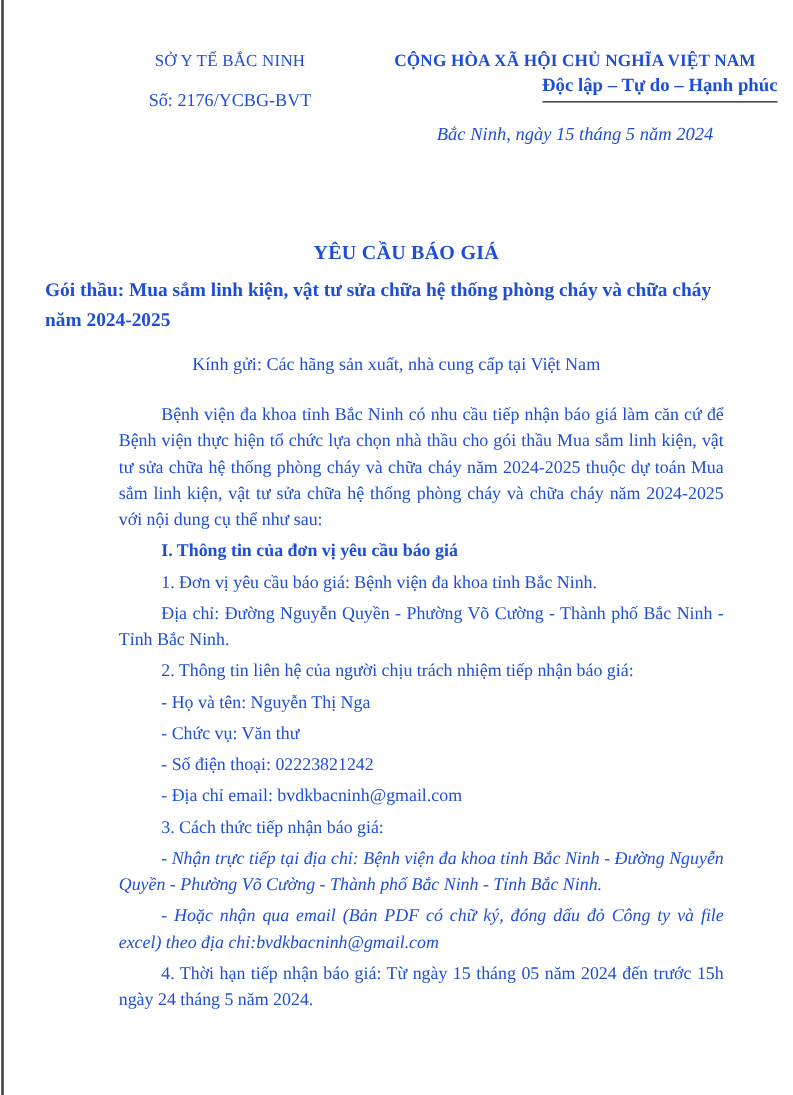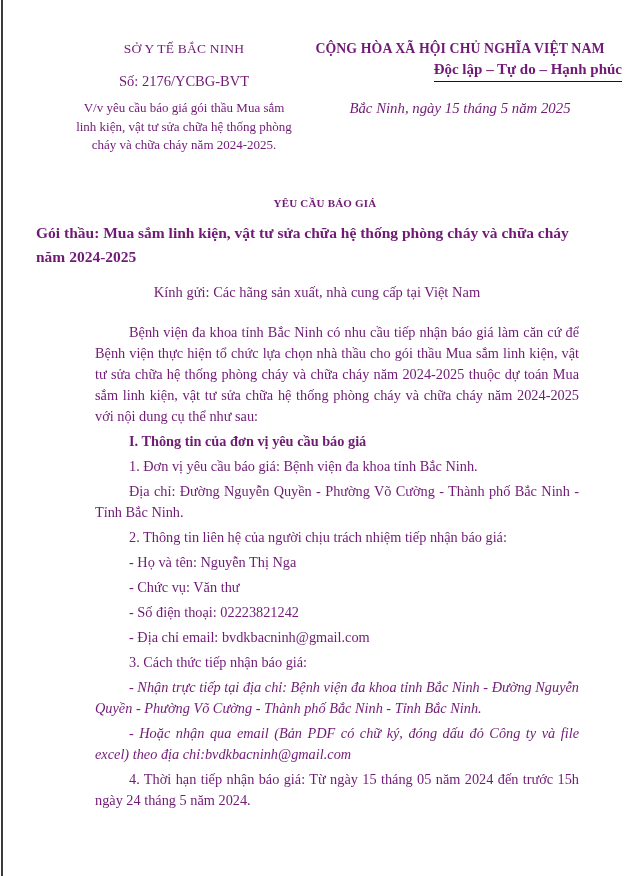--- a/index.html
+++ b/index.html
@@ -1,20 +1,20 @@
 <!DOCTYPE html>
 <html><head>
 <meta charset="utf-8">
 <style>
   html,body{margin:0;padding:0;background:#ffffff;}
   .page{
     position:relative;
     width:634px;height:876px;
     background:#ffffff;
-    color:#701a75;
+    color:#1d4ed8;
     font-family:"Liberation Serif","DejaVu Serif",serif;
     overflow:hidden;
   }
   .edge-line{position:absolute;left:1px;top:0;bottom:0;width:2px;background:#3a3a3f;}
 
   .header{position:absolute;top:40px;left:0;right:0;}
   .header-left{position:absolute;left:58px;width:252px;text-align:center;}
   .header-right{position:absolute;left:298px;width:324px;text-align:center;}
 
   .org-parent{font-size:13.5px;line-height:18px;letter-spacing:.2px;}
@@ -22,21 +22,21 @@
   .org-name span{display:inline-block;border-bottom:1.5px solid #161616;padding-bottom:2px;}
   .doc-number{font-size:14.5px;line-height:19px;margin-top:14px;}
   .doc-subject{font-size:13px;line-height:18.5px;width:224px;margin:8px auto 0 auto;}
 
   .motto-country{font-size:13.8px;line-height:18px;font-weight:bold;letter-spacing:.1px;}
   .motto-slogan{font-size:15px;line-height:20px;font-weight:bold;margin-top:1px;text-align:right;}
   .motto-slogan span{display:inline-block;border-bottom:1.5px solid #161616;padding-bottom:2px;}
   .place-date{font-size:14.8px;line-height:19px;font-style:italic;margin-top:17px;}
 
   .doc-title{position:absolute;top:192px;left:0;right:0;text-align:center;
-    font-size:11px;font-weight:bold;line-height:22px;letter-spacing:.2px;padding-left:16px;}
+    font-size:16px;font-weight:bold;line-height:22px;letter-spacing:.2px;padding-left:16px;}
   .package-title{position:absolute;top:221px;left:36px;width:540px;text-align:left;
     font-size:15.5px;font-weight:bold;line-height:24px;}
   .salutation{position:absolute;top:282px;left:0;right:0;text-align:center;
     font-size:14.5px;line-height:20px;}
 
   .body-text{position:absolute;top:318px;left:91px;width:492px;
     font-size:14.3px;line-height:21px;}
   .para{margin:4px;text-indent:34px;}
   .just{text-align:justify;}
   .bold{font-weight:bold;}
@@ -48,28 +48,27 @@
 </head>
 <body>
 
 <div class="page">
   <div class="edge-line"></div>
 
   <div class="header">
     <div class="header-left">
       <div class="org-parent">SỞ Y TẾ BẮC NINH</div>
       <div class="doc-number">Số: 2176/YCBG-BVT</div>
-      <div class="doc-subject">V/v yêu cầu báo giá gói thầu Mua sắm linh kiện, vật tư sửa chữa hệ thống phòng cháy và chữa cháy năm 2024-2025.</div>
     </div>
     <div class="header-right">
       <div class="motto-country">CỘNG HÒA XÃ HỘI CHỦ NGHĨA VIỆT NAM</div>
       <div class="motto-slogan">
         <span>Độc lập – Tự do – Hạnh phúc</span>
       </div>
-      <div class="place-date">Bắc Ninh, ngày 15 tháng 5 năm 2025</div>
+      <div class="place-date">Bắc Ninh, ngày 15 tháng 5 năm 2024</div>
     </div>
   </div>
 
   <div class="doc-title">YÊU CẦU BÁO GIÁ</div>
   <div class="package-title">Gói thầu: Mua sắm linh kiện, vật tư sửa chữa hệ thống phòng cháy và chữa cháy năm 2024-2025</div>
   <div class="salutation">Kính gửi: Các hãng sản xuất, nhà cung cấp tại Việt Nam</div>
 
   <div class="body-text">
     <p class="para just">Bệnh viện đa khoa tỉnh Bắc Ninh có nhu cầu tiếp nhận báo giá làm căn cứ để Bệnh viện thực hiện tổ chức lựa chọn nhà thầu cho gói thầu Mua sắm linh kiện, vật tư sửa chữa hệ thống phòng cháy và chữa cháy năm 2024-2025 thuộc dự toán Mua sắm linh kiện, vật tư sửa chữa hệ thống phòng cháy và chữa cháy năm 2024-2025 với nội dung cụ thể như sau:</p>
     <p class="para bold">I. Thông tin của đơn vị yêu cầu báo giá</p>

